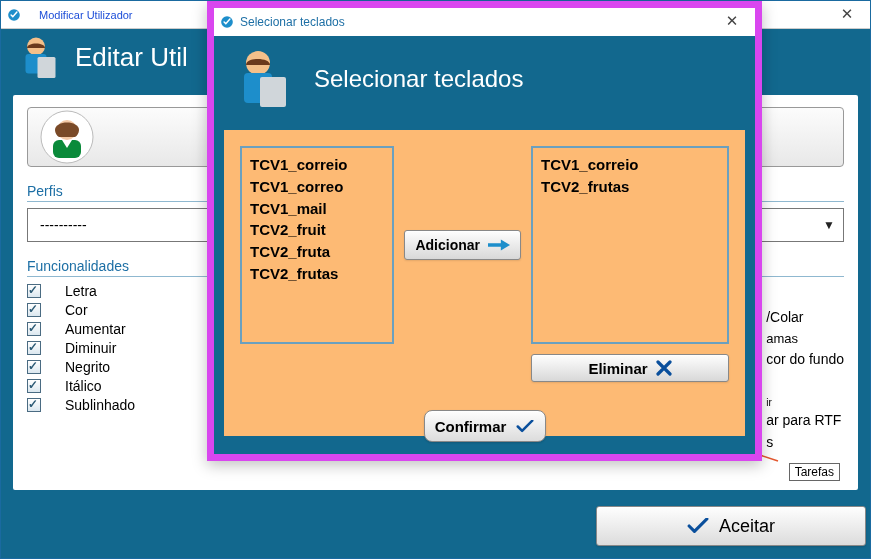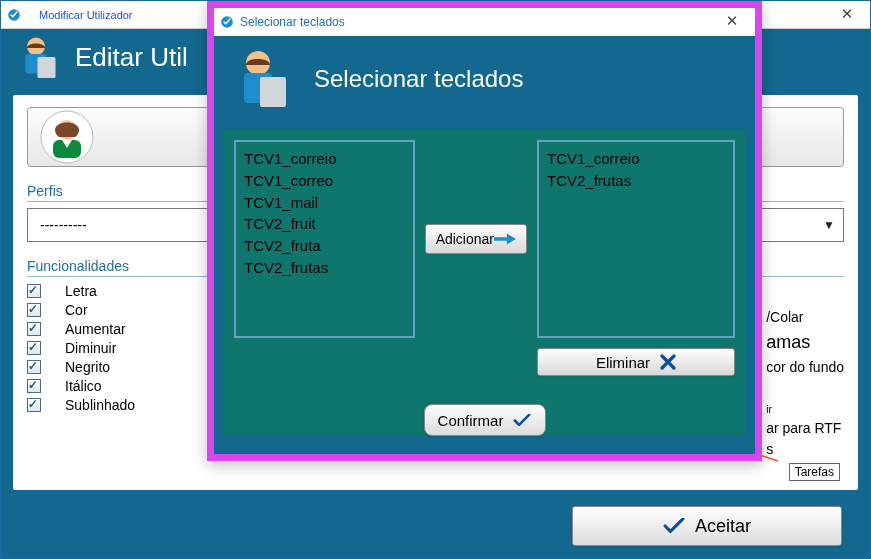--- a/index.html
+++ b/index.html
@@ -29,49 +29,49 @@
 
   .dropdown { width: 100%; height: 34px; border: 1px solid #777; background: #fff; display: flex; align-items: center; justify-content: space-between; padding: 0 8px 0 12px; font-size: 14px; cursor: pointer; }
   .dropdown .caret { font-size: 12px; color: #222; }
 
   .func-columns { display: flex; gap: 60px; margin-top: 2px; }
   .func-col { display: flex; flex-direction: column; gap: 3px; }
   .check-row { display: flex; align-items: center; gap: 24px; font-size: 14px; color: #000; }
   .check-row .chk { width: 14px; height: 14px; border: 1px solid #4a6b82; background: linear-gradient(#fff,#dbe7ef); position: relative; }
   .check-row .chk.checked::after { content: "✓"; position: absolute; top: -2px; left: 0; font-size: 12px; color: #2c5a75; font-weight: bold; }
 
-  .accept-bar { position: absolute; bottom: 12px; right: 28px; width: 270px; }
+  .accept-bar { position: absolute; bottom: 12px; right: 4px; width: 270px; }
   .btn-3d { height: 40px; border: 1px solid #888; border-radius: 3px; background: linear-gradient(#fefefe,#dcdcdc); display: flex; align-items: center; justify-content: center; gap: 10px; font-size: 18px; cursor: pointer; box-shadow: 0 1px 0 #fff inset, 0 1px 2px rgba(0,0,0,0.15); }
 
   .check-blue { width: 22px; height: 16px; }
 
   .tarefas-box { position: absolute; right: 18px; top: 368px; border: 1px solid #666; padding: 1px 5px; font-size: 12px; background: #fff; }
 
   
   .red-arrow { position: absolute; right: 78px; top: 348px; width: 52px; height: 20px; pointer-events: none; }
 
   
   .modal { position: absolute; left: 206px; top: 0; width: 555px; height: 460px; border: 7px solid #d946ef; background: #fff; box-shadow: 0 4px 14px rgba(0,0,0,0.25); z-index: 10; }
 
   .modal-titlebar { height: 28px; background: #fff; display: flex; align-items: center; justify-content: space-between; padding: 0 6px; }
   .modal-titlebar .left { display: flex; align-items: center; gap: 6px; }
   .modal-titlebar .title { color: #1d6fa5; font-size: 12px; }
 
   .modal-header { background: #12688e; height: 86px; display: flex; align-items: center; padding-left: 18px; gap: 18px; }
   .modal-header .title { color: #fff; font-size: 24px; font-weight: 300; }
 
   .modal-body { background: #12688e; padding: 8px 10px 18px 10px; height: calc(100% - 114px); }
-  .modal-inner { background: #0f766e; width: 100%; height: 100%; position: relative; padding: 10px; }
+  .modal-inner { background: #fdba74; width: 100%; height: 100%; position: relative; padding: 16px; font-weight: bold; }
 
   .picklists { display: flex; align-items: flex-start; gap: 10px; }
   .listbox { border: 2px solid #6aa0bf; width: 198px; height: 198px; padding: 6px 8px; font-size: 15px; overflow: auto; }
   .listbox div { line-height: 1.45; cursor: pointer; white-space: nowrap; }
 
   .middle-col { display: flex; flex-direction: column; justify-content: center; height: 198px; }
-  .btn-small { height: 30px; border: 1px solid #888; border-radius: 3px; background: linear-gradient(#fefefe,#d8d8d8); display: flex; align-items: center; justify-content: center; font-size: 14px; padding: 0 10px; cursor: pointer; box-shadow: 0 1px 0 #fff inset, 0 1px 2px rgba(0,0,0,0.1); }
+  .btn-small { height: 30px; border: 1px solid #888; border-radius: 3px; background: linear-gradient(#fefefe,#d8d8d8); display: flex; align-items: center; justify-content: center; gap: 8px; font-size: 14px; padding: 0 10px; cursor: pointer; box-shadow: 0 1px 0 #fff inset, 0 1px 2px rgba(0,0,0,0.1); }
 
   .right-stack { display: flex; flex-direction: column; width: 198px; gap: 10px; }
   .right-stack .listbox { height: 198px; width: 100%; }
   .btn-eliminar { width: 198px; height: 30px; }
 
   .btn-confirmar { width: 122px; height: 32px; margin: 28px auto 0 auto; border-radius: 8px; }
 
   .arrow-right-svg { width: 22px; height: 14px; }
   .x-blue { width: 16px; height: 16px; }
 
@@ -157,21 +157,21 @@
             </div>
             <div class="check-row">
               <span class="chk checked"></span>
               <span>Sublinhado</span>
             </div>
           </div>
       </div>
 
       <div style="position:absolute; right:14px; top:212px; text-align:left;" id="func-col2-wrap">
           <div style="line-height: 1.55; font-size: 14px;">/Colar</div>
-          <div style="line-height: 1.55; font-size: 18px;">amas</div>
+          <div style="line-height: 1.55; font-size: 13px;">amas</div>
           <div style="line-height: 1.55; font-size: 14px;">cor do fundo</div>
           <div style="line-height: 1.55; font-size: 10px; margin-top: 24px;">ir</div>
           <div style="line-height: 1.55; font-size: 14px;">ar para RTF</div>
           <div style="line-height: 1.55; font-size: 14px;">s</div>
         </div>
 
       <div class="tarefas-box">Tarefas</div>
 
       <svg class="red-arrow" viewBox="0 0 52 20">
         <defs>

